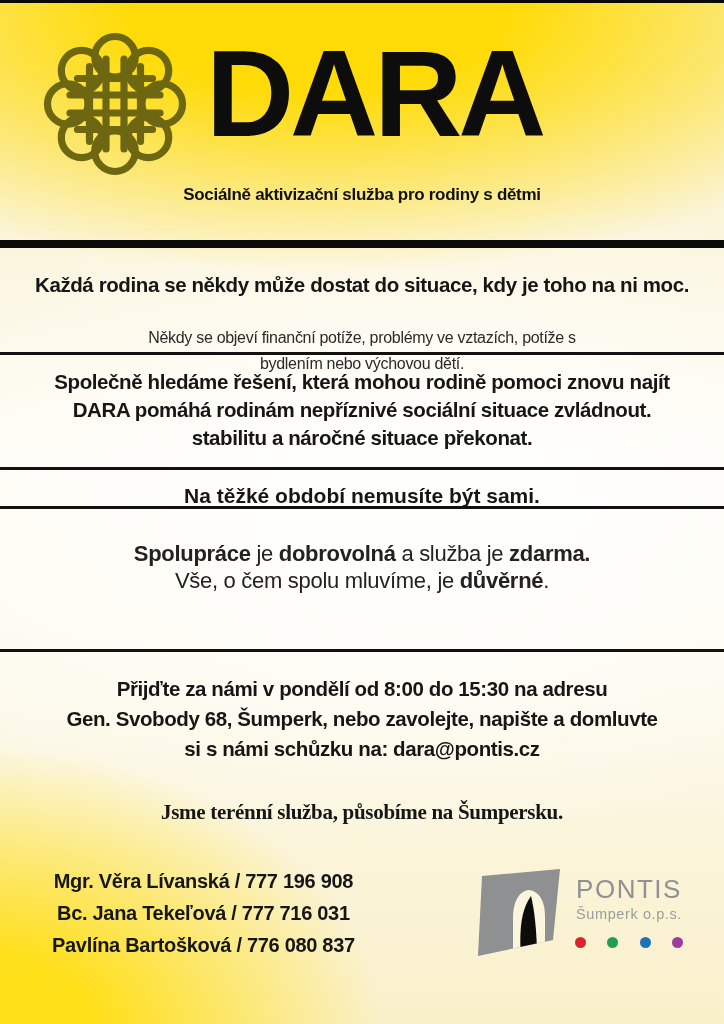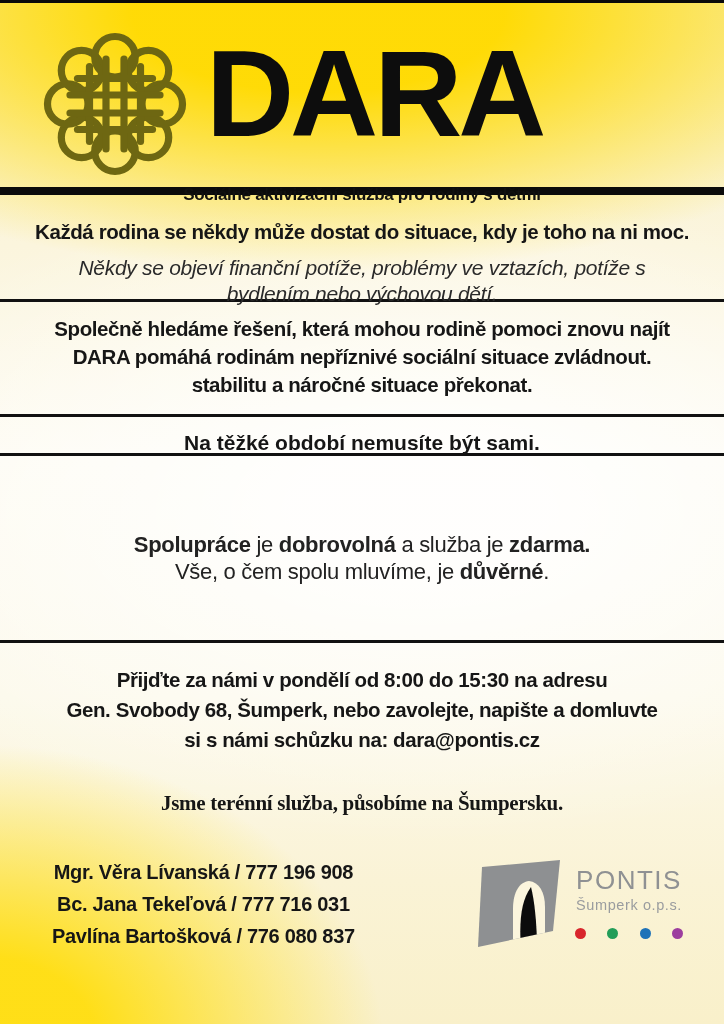--- a/index.html
+++ b/index.html
@@ -11,45 +11,45 @@
     overflow:hidden;
     font-family:"Liberation Sans","DejaVu Sans",sans-serif;
     color:#161616;
     background:
       radial-gradient(ellipse 620px 260px at 44% 14px, rgba(255,218,0,.97) 30%, rgba(255,218,0,0) 100%),
       radial-gradient(ellipse 540px 400px at -3% 102%, rgba(255,222,18,.97) 22%, rgba(255,222,18,0) 75%),
       radial-gradient(ellipse 640px 330px at 58% 50%, rgba(255,255,255,.85) 20%, rgba(255,255,255,0) 100%),
       linear-gradient(180deg,#f8f0c9 0%,#fbf5dd 24%,#fdfbf1 45%,#fcf9ea 68%,#faf3d6 86%,#f9f0ca 100%);
   }
   .topline{height:3px;background:#0a0a0a;}
-  header{height:184px;}
+  header{height:237px;}
   .title-row{display:flex;align-items:flex-start;padding-left:40px;height:176px;}
   .knot{width:150px;height:150px;margin-top:26px;flex:0 0 auto;}
   h1.dara{
     margin:30px 0 0 16px;
     font-size:122px;line-height:1;font-weight:800;letter-spacing:-4px;
     color:#0d0d0d;white-space:nowrap;
   }
   .subtitle{
     text-align:center;font-weight:bold;font-size:17px;letter-spacing:-0.3px;
     margin-top:6px;color:#101010;white-space:nowrap;
   }
   .bar{height:8px;background:#0b0b0b;}
   .rule{height:3px;background:#111;}
   section{text-align:center;}
   .line{white-space:nowrap;}
   .b{font-weight:bold;}
   .sec-a{height:104px;padding-top:25px;border-radius:27px;}
   .sec-a .headline{font-weight:bold;font-size:20.5px;letter-spacing:-0.4px;}
-  .sec-a .body{margin-top:11px;font-size:21px;line-height:26px;color:#2a2a2a;letter-spacing:-0.3px;font-style:italic;}
+  .sec-a .body{margin-top:28px;font-size:16px;line-height:26px;color:#2a2a2a;letter-spacing:-0.3px;}
   .sec-b{height:112px;padding-top:13px;}
   .sec-b .line{font-weight:bold;font-size:20.5px;line-height:28px;letter-spacing:-0.4px;}
   .sec-c{height:36px;padding-top:14px;}
   .sec-c .line{font-weight:bold;font-size:21px;}
-  .sec-d{height:140px;padding-top:31px;margin-top:44px;}
+  .sec-d{height:140px;padding-top:31px;}
   .sec-d .line{font-size:22px;line-height:27px;letter-spacing:-0.3px;color:#222;}
   .sec-e{height:346px;padding-top:22px;}
   .sec-e .visit .line{font-weight:bold;font-size:20.5px;line-height:30px;letter-spacing:-0.4px;}
   .coverage{margin-top:36px;font-weight:bold;font-size:21px;letter-spacing:-0.3px;font-family:Liberation Serif, serif;}
   .bottom-row{
     display:flex;justify-content:space-between;align-items:center;
     margin-top:40px;padding:0 40px 0 52px;
   }
   .contacts{text-align:center;font-weight:bold;font-size:20px;line-height:32px;letter-spacing:-0.3px;}
   .pontis{display:flex;align-items:flex-start;}

